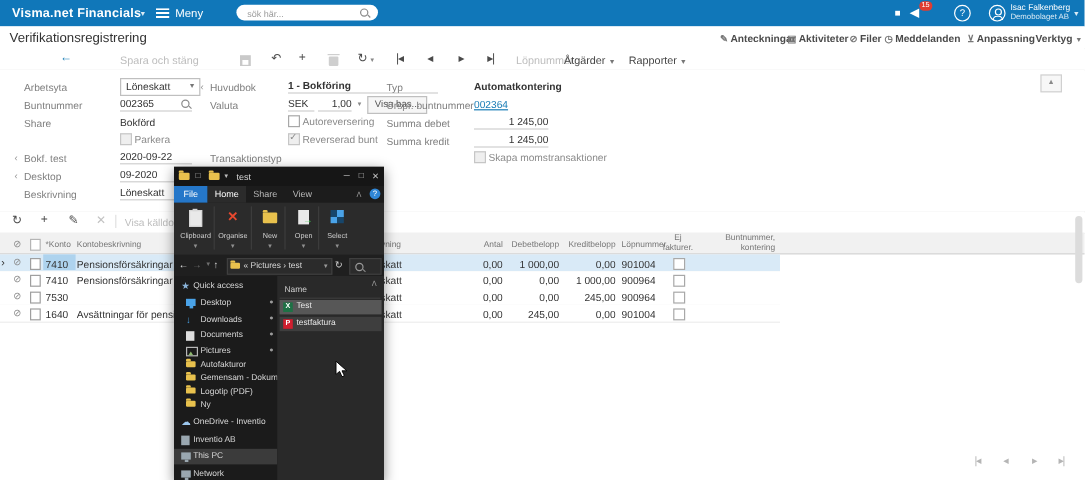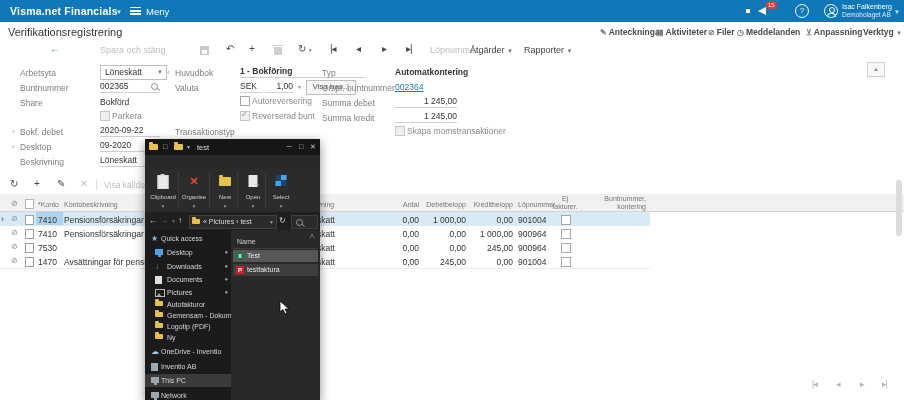--- a/index.html
+++ b/index.html
@@ -140,20 +140,24 @@
 </head>
 <body>
 
 <div id="app">
 
   <div class="abs topbar">
     <span class="abs brand">Visma.net Financials</span>
     <span class="abs wcaret" style="left:116px;top:9px;">▼</span>
     <span class="abs hamburger"></span>
     <span class="abs menu-label">Meny</span>
+    <div class="abs searchpill">
+      <span class="search-ph">sök här...</span>
+      <span class="mag" style="right:8px;top:3px;border-color:#8a8a8a;"></span>
+    </div>
     <span class="abs megaphone"></span>
     <span class="abs badge">15</span>
     <span class="abs helpbtn">?</span>
     <span class="abs avatar"></span>
     <span class="abs uname">Isac Falkenberg</span>
     <span class="abs ucomp">Demobolaget AB</span>
     <span class="abs wcaret" style="left:894px;top:9px;">▼</span>
   </div>
 
   <div class="abs pagehead">
@@ -192,21 +196,21 @@
     <span class="abs lbl" style="left:20px;top:25px;">Buntnummer</span>
     <div class="abs fld" style="left:100px;top:23px;width:60px;">
       <span>002365</span>
       <span class="mag" style="right:2px;top:2px;border-color:#8a8a8a;"></span>
     </div>
     <span class="abs lbl" style="left:20px;top:40px;">Share</span>
     <span class="abs fld noline" style="left:100px;top:39px;width:60px;">Bokförd</span>
     <span class="abs cb dis" style="left:100px;top:53px;"></span>
     <span class="abs cblbl" style="left:112px;top:53px;">Parkera</span>
     <span class="abs exp" style="left:12px;top:69px;">‹</span>
-    <span class="abs lbl" style="left:20px;top:69px;">Bokf. debet</span>
+    <span class="abs lbl" style="left:20px;top:69px;">Bokf. test</span>
     <span class="abs fld" style="left:100px;top:67px;width:60px;">2020-09-22</span>
     <span class="abs exp" style="left:12px;top:84px;">‹</span>
     <span class="abs lbl" style="left:20px;top:84px;">Desktop</span>
     <span class="abs fld" style="left:100px;top:82px;width:60px;">09-2020</span>
     <span class="abs lbl" style="left:20px;top:99px;">Beskrivning</span>
     <span class="abs fld" style="left:100px;top:97px;width:62px;">Löneskatt</span>
 
     <span class="abs exp" style="left:167px;top:10px;">‹</span>
     <span class="abs lbl" style="left:175px;top:10px;">Huvudbok</span>
     <span class="abs fld" style="left:240px;top:8px;width:125px;font-weight:bold;">1 - Bokföring</span>
@@ -291,21 +295,21 @@
     <span class="gcell" style="left:298px;width:90px;">Löneskatt</span>
     <span class="gcell" style="left:390px;width:29px;text-align:right;">0,00</span>
     <span class="gcell" style="left:419px;width:47px;text-align:right;">0,00</span>
     <span class="gcell" style="left:466px;width:47px;text-align:right;">245,00</span>
     <span class="gcell" style="left:518px;">900964</span>
     <span class="cb abs" style="left:561px;top:2.5px;"></span>
   </div>
   <div class="grow" style="top:254px;">
     <span class="gcell" style="left:11px;top:2px;color:#8a8a8a;font-size:8px;">⊘</span>
     <span class="icon-note" style="left:25px;"></span>
-    <span class="gcell" style="left:38px;">1470</span>
+    <span class="gcell" style="left:38px;">1640</span>
     <span class="gcell" style="left:64px;width:145px;">Avsättningar för pensioner</span>
     <span class="gcell" style="left:298px;width:90px;">Löneskatt</span>
     <span class="gcell" style="left:390px;width:29px;text-align:right;">0,00</span>
     <span class="gcell" style="left:419px;width:47px;text-align:right;">245,00</span>
     <span class="gcell" style="left:466px;width:47px;text-align:right;">0,00</span>
     <span class="gcell" style="left:518px;">901004</span>
     <span class="cb abs" style="left:561px;top:2.5px;"></span>
   </div>
 
   <div class="abs gscroll"></div>
@@ -318,20 +322,28 @@
   <div class="abs explorer">
     <div class="abs etitle">
       <span class="abs efolder" style="left:4px;top:5px;"></span>
       <span class="abs qat" style="left:18px;top:4px;">□</span>
       <span class="abs efolder" style="left:29px;top:5px;"></span>
       <span class="abs qat" style="left:41px;top:5px;font-size:5px;">▼</span>
       <span class="abs etname" style="left:52px;top:4px;">test</span>
       <span class="abs winbtn" style="left:139px;top:4px;">─</span>
       <span class="abs winbtn" style="left:151px;top:4px;">□</span>
       <span class="abs winbtn" style="left:163px;top:4px;">✕</span>
+    </div>
+    <div class="abs etabs">
+      <span class="etab file" style="left:0;width:28px;">File</span>
+      <span class="etab active" style="left:28px;width:32px;">Home</span>
+      <span class="etab" style="left:60px;width:32px;">Share</span>
+      <span class="etab" style="left:92px;width:30px;">View</span>
+      <span class="abs ribcol">ᐱ</span>
+      <span class="abs ribhelp">?</span>
     </div>
     <div class="abs eribbon">
       <div class="rgroup" style="left:4px;">
         <span class="ricon icon-clipb"></span>
         <span class="rglbl">Clipboard</span>
           <span class="rgcaret">▼</span>
       </div>
       <span class="rgsep" style="left:33px;"></span>
       <div class="rgroup" style="left:35px;">
         <span class="ricon icon-xred">✕</span>

